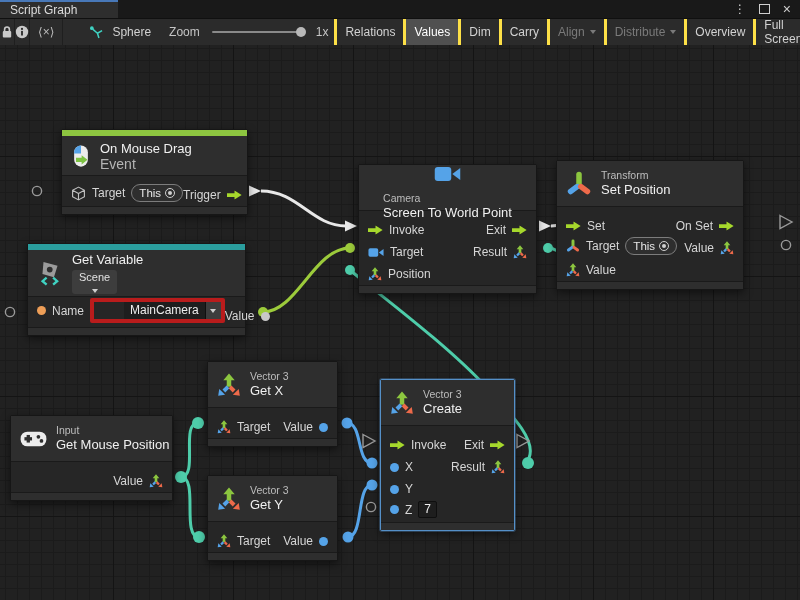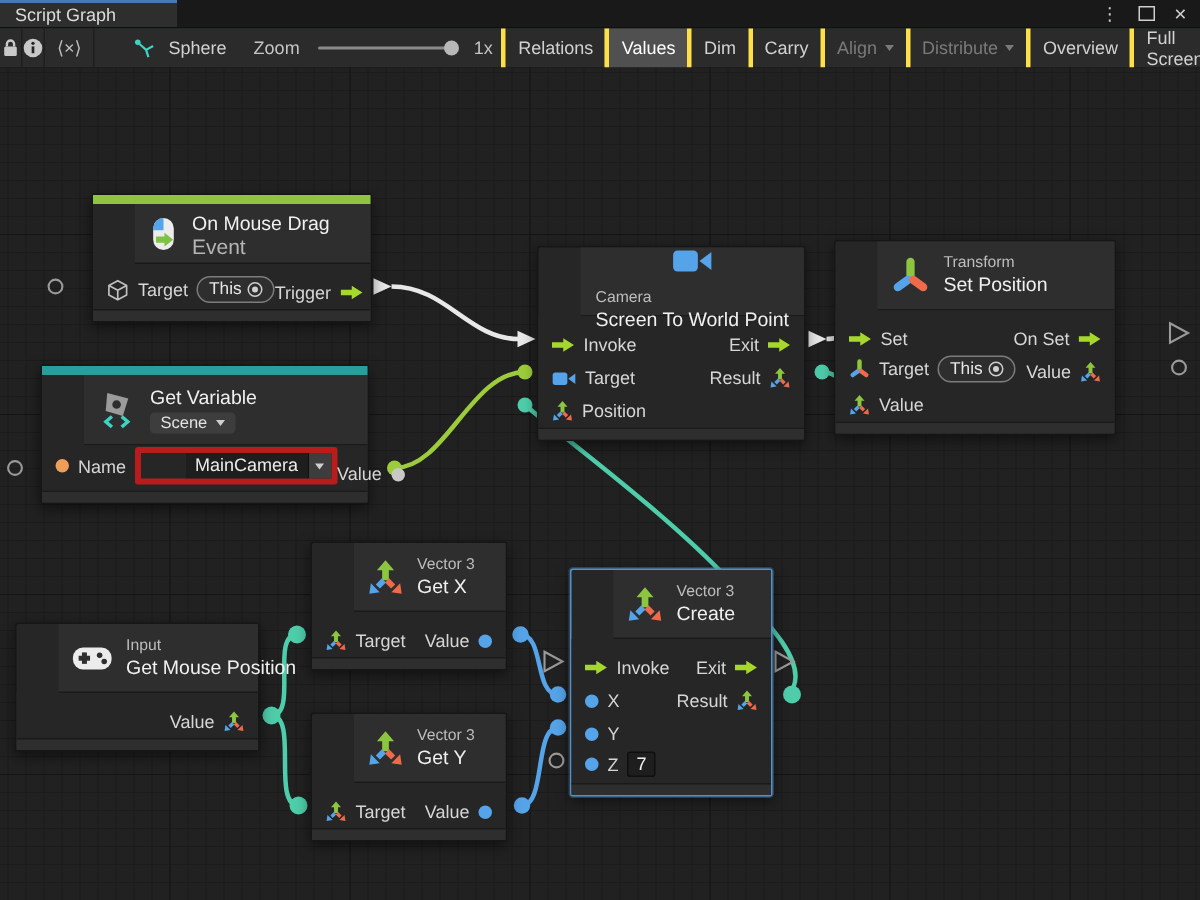--- a/index.html
+++ b/index.html
@@ -1,17 +1,17 @@
 <!DOCTYPE html>
 <html><head>
 <meta charset="utf-8">
 <style>
   html,body{margin:0;padding:0;width:800px;height:600px;overflow:hidden;
     font-family:"Liberation Sans",sans-serif;background:#191919;-webkit-font-smoothing:antialiased;}
-  .app{position:relative;width:800px;height:600px;background:#15803d;}
+  .app{position:relative;width:800px;height:600px;background:#ef4444;}
 
   
   .titlebar{height:18px;background:#191919;display:flex;align-items:stretch;border-bottom:1px solid #101010;}
   .tab{width:118px;background:#2e2e2e;border-top:2px solid #4878b8;color:#dcdcdc;font-size:12px;
     display:flex;align-items:center;padding:0 10px;box-sizing:border-box;}
   .tb-spacer{flex:1;}
   .winbtns{display:flex;align-items:center;gap:13px;padding-right:9px;color:#cfcfcf;font-size:12px;}
   .winbtns .glyph{line-height:1;cursor:default;}
   .maxbox{width:9px;height:8px;border:1.5px solid #cfcfcf;display:inline-block;}
 
@@ -47,39 +47,39 @@
   .wfloat{stroke:#55a3e8;stroke-width:3;fill:none;}
   .wobject{stroke:#9ccb3b;stroke-width:3;fill:none;}
   .hollow{fill:none;stroke:#9a9a9a;stroke-width:1.4;}
 
   
   .node{position:absolute;z-index:2;background:#262626;border:1px solid #161616;border-radius:2px;
     box-shadow:0 3px 9px rgba(0,0,0,.5);box-sizing:border-box;color:#d6d6d6;}
   .node.selected{border-color:#5590c8;box-shadow:0 0 0 1px rgba(85,144,200,.35),0 3px 9px rgba(0,0,0,.5);}
   .topbar{height:6px;}
   .hdr{background:#2e2e2e;border-bottom:1px solid #1a1a1a;display:flex;align-items:center;gap:9px;
-    padding:0 9px;box-sizing:border-box;margin-left:28px;}
+    padding:0 9px;box-sizing:border-box;}
   .ht{display:flex;flex-direction:column;justify-content:center;}
   .cat{font-size:10.5px;color:#bdbdbd;line-height:13px;white-space:nowrap;}
   .ttl{font-size:13px;color:#f0f0f0;line-height:16px;white-space:nowrap;}
   .sub{font-size:14px;color:#b5b5b5;line-height:14px;white-space:nowrap;}
   .body{padding:4px 0;background:#262626;}
   .row{height:22px;display:flex;align-items:flex-end;padding:0 9px;font-size:12px;color:#d6d6d6;}
   .row.spread{justify-content:space-between;}
   .row.endr{justify-content:flex-end;}
   .pg{display:flex;align-items:center;gap:6px;white-space:nowrap;}
   .nfooter{height:7px;background:#2e2e2e;border-top:1px solid #1a1a1a;}
   .dot{width:9px;height:9px;border-radius:50%;display:inline-block;flex:none;}
   .dot.b{background:#55a3e8;} .dot.o{background:#ee9e57;} .dot.w{background:#c8c8c8;}
   .pill{display:inline-flex;align-items:center;gap:4px;border:1px solid #7c7c7c;border-radius:9px;
     height:16px;padding:0 7px;font-size:11.5px;color:#e6e6e6;background:rgba(255,255,255,.04);}
   .bull{width:10px;height:10px;border:1.2px solid #cfcfcf;border-radius:50%;position:relative;display:inline-block;box-sizing:border-box;}
   .bull::after{content:'';position:absolute;inset:2px;background:#cfcfcf;border-radius:50%;}
   .chip{display:inline-flex;align-items:center;gap:6px;background:#3d3d3d;border-radius:3px;
-    padding:1px 7px;font-size:11px;color:#e2e2e2;margin-top:2px;width:fit-content;}
+    padding:1px 7px;font-size:11px;color:#e2e2e2;margin-top:2px;width:fit-content;flex-direction:column;}
   .dd{display:inline-flex;align-items:stretch;border:4px solid #b91c1c;border-radius:2px;overflow:hidden;padding-left:30px;}
   .dd-t{background:#1e1e1e;padding:0 6px;font-size:12px;line-height:17px;color:#ececec;}
   .dd-a{background:#3d3d3d;width:15px;display:flex;align-items:center;justify-content:center;border-left:1px solid #0f0f0f;}
   .vfield{background:#1e1e1e;border:1px solid #0f0f0f;border-radius:2px;padding:0 5px;font-size:12px;
     color:#eeeeee;line-height:15px;display:inline-block;}
   .pi{flex:none;display:block;}
 </style>
 </head>
 <body>
 

